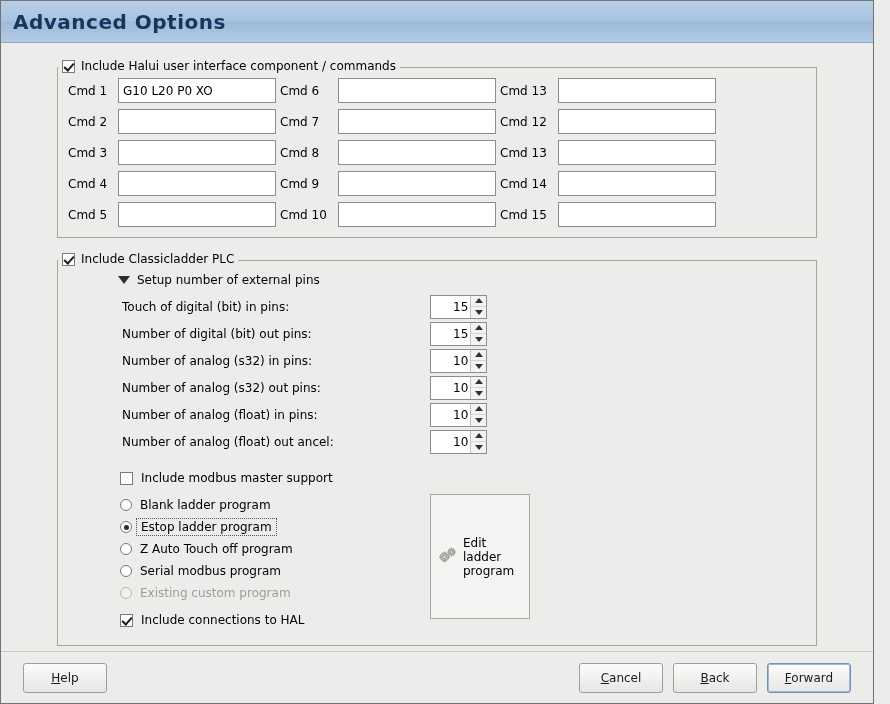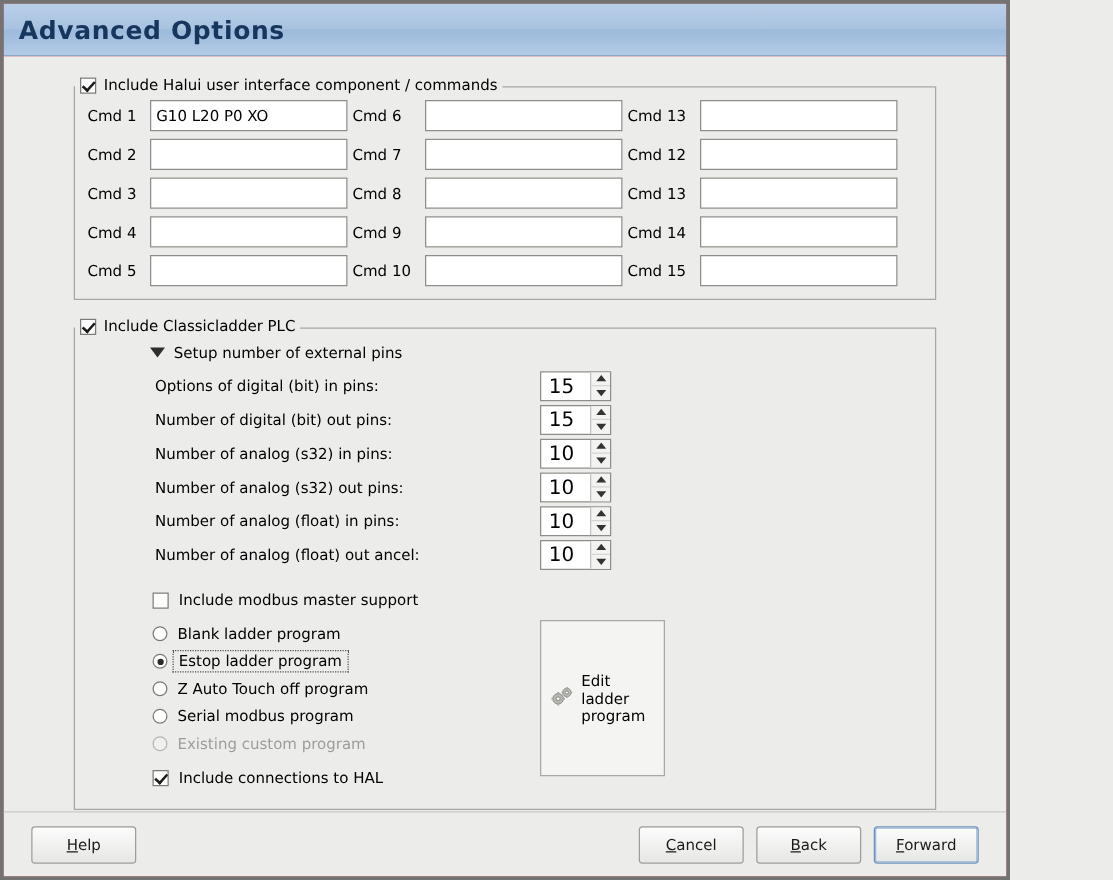--- a/index.html
+++ b/index.html
@@ -7,23 +7,23 @@
     margin: 0; padding: 0;
     width: 890px; height: 704px;
     font-family: "DejaVu Sans", "Liberation Sans", sans-serif;
     font-size: 12px;
     color: #000;
     background: #ececeb;
     overflow: hidden;
   }
   #app {
     position: relative;
-    width: 808px; height: 704px;
-    background: #b91c1c;
-    border: 3px solid #737373;
+    width: 874px; height: 704px;
+    background: #6d28d9;
+    border: 1px solid #737373;
     display: flex;
     flex-direction: column;
   }
   
   .titlebar {
     height: 42px;
     background: linear-gradient(to bottom, #b9cfe8 0%, #a8c3e0 48%, #9dbadb 52%, #b3cbe6 100%);
     border-bottom: 1px solid #8fa7c2;
     display: flex;
     align-items: center;
@@ -149,22 +149,22 @@
     width: 57px;
     height: 24px;
     border: 1px solid #8d8d89;
     background: #fff;
   }
   .spinner .val {
     flex: 1;
     display: flex;
     align-items: center;
     justify-content: flex-start;
-    padding-left: 6px;
-    font-size: 16px;
+    padding-left: 22px;
+    font-size: 12px;
   }
   .spin-btns {
     width: 16px;
     border-left: 1px solid #c2c2be;
     display: flex;
     flex-direction: column;
     background: #f3f3f1;
   }
   .spin-btns > div {
     flex: 1;
@@ -325,21 +325,21 @@
         <span class="cb checked"></span>
         <span>Include Classicladder PLC</span>
       </div>
 
       <div class="expander-row">
         <span class="tri"></span>
         <span>Setup number of external pins</span>
       </div>
 
       <div class="spin-row">
-        <span class="spin-label">Options of digital (bit) in pins:</span>
+        <span class="spin-label">Touch of digital (bit) in pins:</span>
         <span class="spinner">
           <span class="val">15</span>
           <span class="spin-btns">
             <div>
                 <i class="arw-up"></i>
               </div>
             <div>
                 <i class="arw-dn"></i>
               </div>
           </span>

